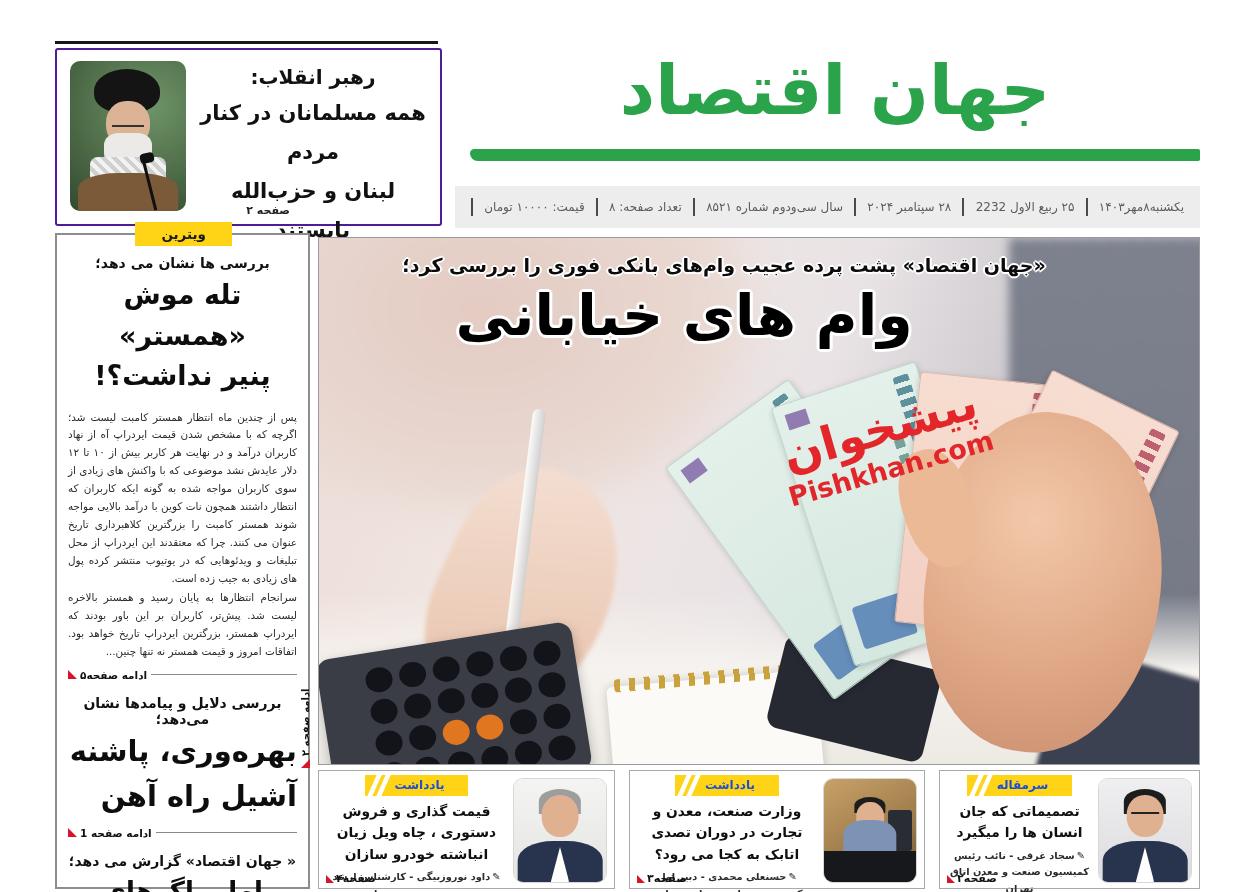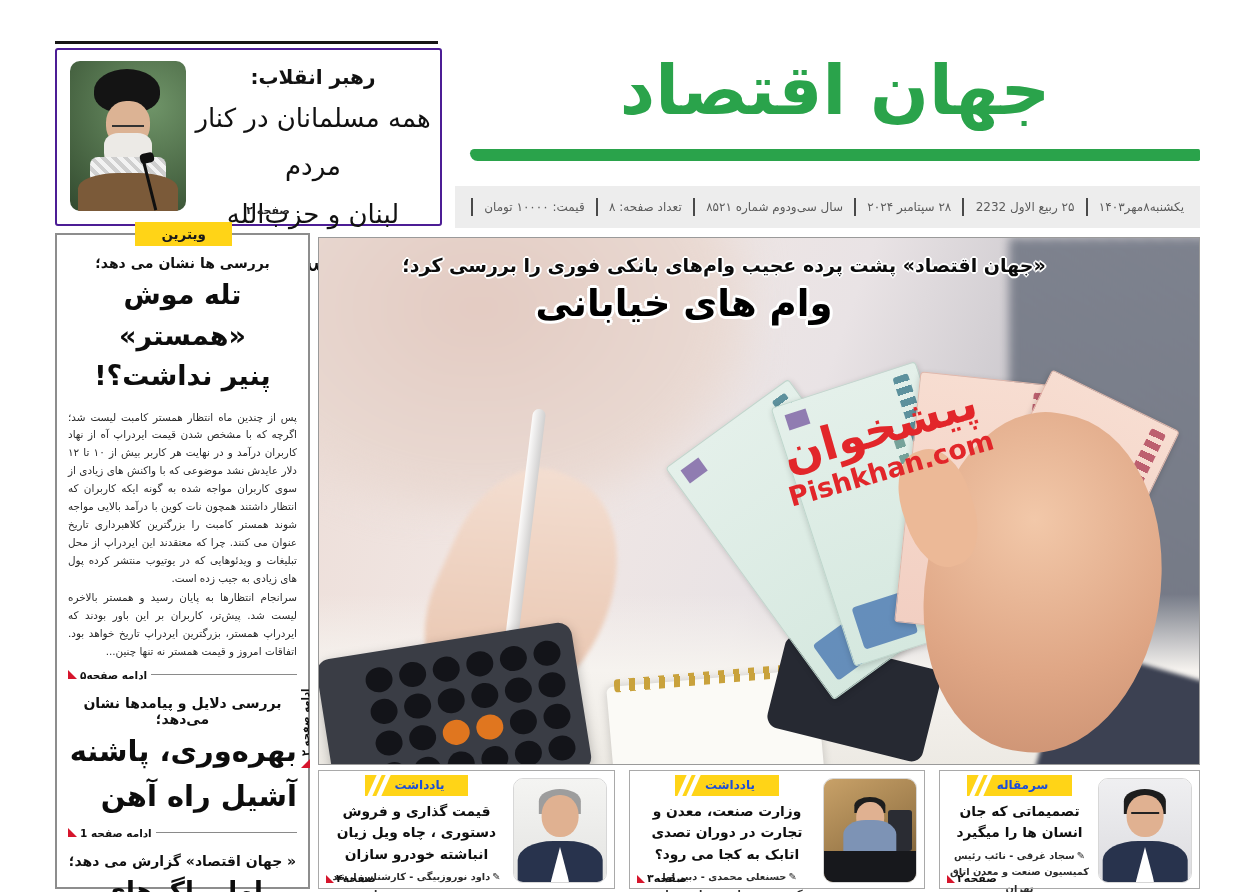--- a/index.html
+++ b/index.html
@@ -15,21 +15,21 @@
   .kh-photo .turban{position:absolute;top:8px;left:24px;width:66px;height:44px;background:#141414;border-radius:50% 50% 42% 42%;}
   .kh-photo .face{position:absolute;top:40px;left:36px;width:44px;height:46px;background:#dcb394;border-radius:46%;}
   .kh-photo .glasses{position:absolute;top:56px;left:42px;width:32px;height:8px;border-bottom:2px solid #333;}
   .kh-photo .beard{position:absolute;top:72px;left:34px;width:48px;height:40px;background:#eceae6;border-radius:30% 30% 50% 50%;}
   .kh-photo .scarf{position:absolute;top:96px;left:20px;width:76px;height:30px;background:repeating-linear-gradient(45deg,#f2f2f2 0 4px,#cfcfcf 4px 8px);border-radius:8px;}
   .kh-photo .robe{position:absolute;bottom:0;left:8px;width:100px;height:38px;background:#7b5a39;border-radius:40% 40% 0 0;}
   .kh-photo .mic{position:absolute;bottom:0;left:78px;width:3px;height:52px;background:#101010;transform:rotate(-14deg);}
   .kh-photo .michead{position:absolute;bottom:48px;left:70px;width:14px;height:10px;background:#101010;border-radius:4px;transform:rotate(-14deg);}
   .leader-text{position:absolute;right:8px;top:10px;width:238px;text-align:center;color:#111;}
   .leader-kicker{font-size:20px;font-weight:bold;line-height:1.7;}
-  .leader-line{font-size:26px;font-weight:normal;line-height:1.85;}
+  .leader-line{font-size:21px;font-weight:bold;line-height:1.85;}
   .leader-page{position:absolute;bottom:7px;right:150px;font-size:11px;font-weight:bold;color:#222;}
 
   
   .logo-text{left:470px;top:36px;width:730px;height:112px;text-align:center;font-size:69px;line-height:108px;
              font-weight:bold;color:#2aa34b;letter-spacing:-2px;white-space:nowrap;}
   .logo-bar{left:470px;top:149px;width:730px;height:12px;background:#2aa34b;border-radius:8px 3px 3px 14px;}
   .logo-tagline{left:612px;top:52px;width:110px;text-align:center;font-size:15px;font-weight:bold;line-height:1.6;color:#111;z-index:3;}
 
   
   .date-strip{left:455px;top:186px;width:745px;height:42px;background:#ededed;display:flex;align-items:center;
@@ -88,21 +88,21 @@
   .note .script{position:absolute;bottom:30%;right:34px;width:10px;height:45%;background:repeating-linear-gradient(#2f6f66 0 9px,rgba(0,0,0,0) 9px 16px);opacity:.6;}
   .n1{width:150px;height:285px;right:312px;top:158px;transform:rotate(-36deg);}
   .n2{width:150px;height:270px;right:238px;top:140px;transform:rotate(-18deg);}
   .n3{width:140px;height:250px;right:150px;top:140px;transform:rotate(6deg);}
   .n4{width:140px;height:245px;right:66px;top:150px;transform:rotate(26deg);}
   .watermark{position:absolute;left:420px;top:165px;width:290px;text-align:center;transform:rotate(-16deg);color:#e2262a;z-index:5;}
   .watermark .fa{font-size:46px;font-weight:bold;line-height:1.1;}
   .watermark .en{font-size:27px;font-weight:bold;direction:ltr;}
   .hero-kicker{position:absolute;top:16px;left:0;right:70px;text-align:center;font-size:19px;font-weight:bold;color:#0b0b0b;z-index:6;
         text-shadow:-2px 0 #fff,2px 0 #fff,0 -2px #fff,0 2px #fff,-1px -1px #fff,1px 1px #fff,-1px 1px #fff,1px -1px #fff;}
-  .hero-head{position:absolute;top:44px;left:0;right:150px;text-align:center;font-size:37px;font-weight:bold;color:#000;z-index:6;
+  .hero-head{position:absolute;top:44px;left:0;right:150px;text-align:center;font-size:57px;font-weight:bold;color:#000;z-index:6;
         text-shadow:-3px 0 #fff,3px 0 #fff,0 -3px #fff,0 3px #fff,-2px -2px #fff,2px 2px #fff,-2px 2px #fff,2px -2px #fff;}
   .vert-continue{left:245px;top:700px;width:120px;height:16px;transform:rotate(-90deg);display:flex;align-items:center;direction:ltr;z-index:4;}
   .vert-continue .continue-label{font-size:10px;}
 
   
   .bbox{top:770px;height:119px;background:#fff;border:1px solid #a9a9a9;box-sizing:border-box;}
   .b1{left:318px;width:297px;}
   .b2{left:629px;width:296px;}
   .b3{left:939px;width:261px;padding-left:28px;}
   .bphoto{position:absolute;right:7px;top:7px;width:92px;height:103px;border-radius:10px;border:1px solid #d7d7d7;overflow:hidden;}

